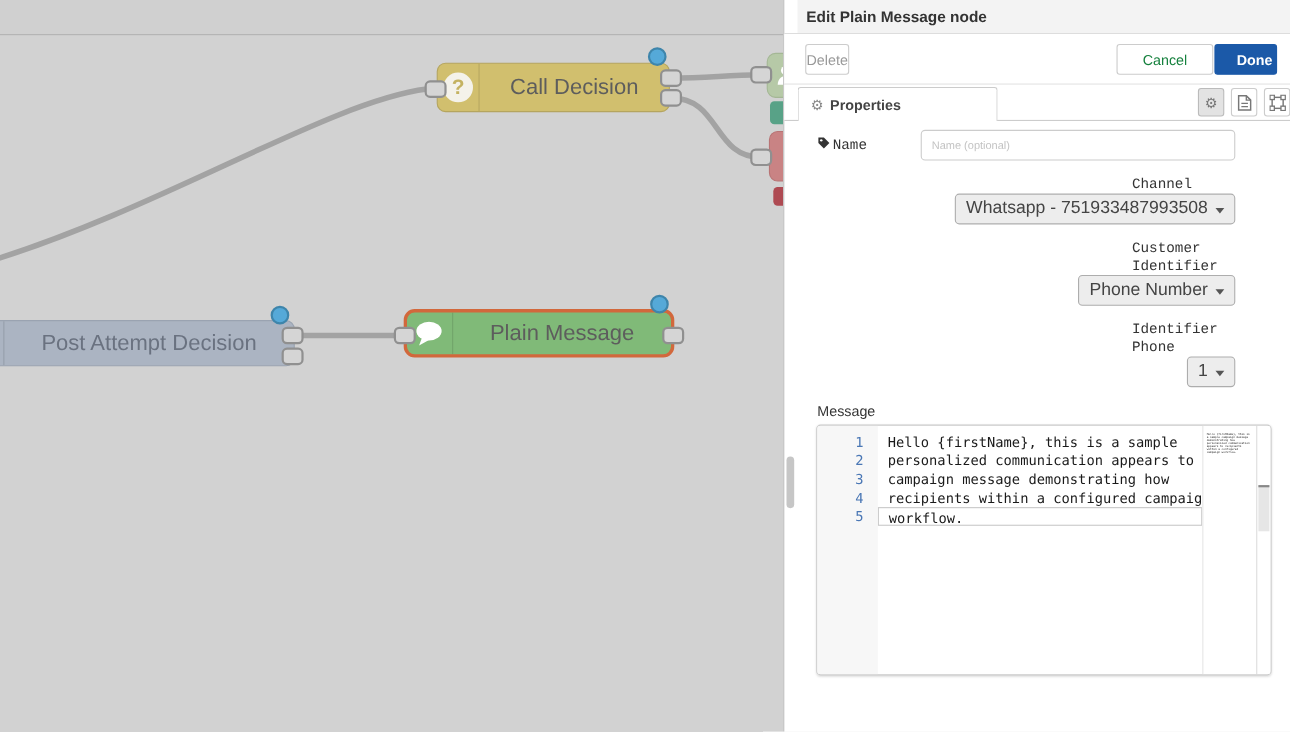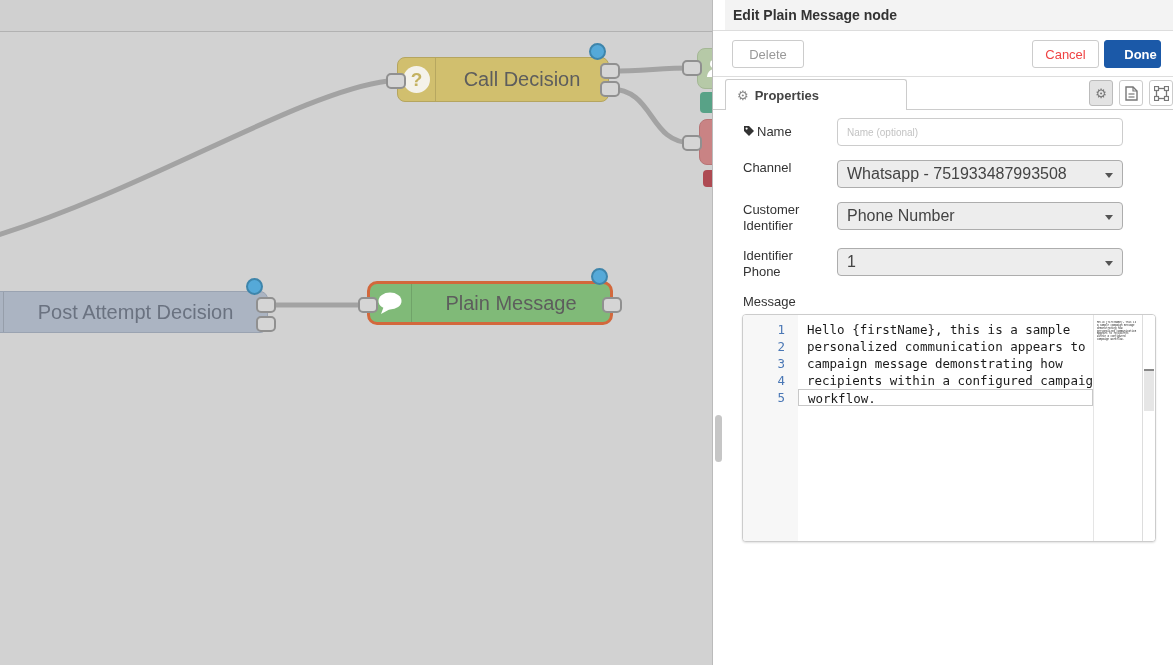--- a/index.html
+++ b/index.html
@@ -61,22 +61,22 @@
   #tray-header .hdr-bg { position:absolute; left:12px; right:0; top:0; bottom:0;
     background:#f3f3f3; }
   #tray-title { position:absolute; left:20px; top:0; line-height:31px;
     font-size:14px; font-weight:bold; color:#333; }
 
   #tray-toolbar { position:relative; height:46px; border-bottom:1px solid #ddd;
     background:#fff; }
   .btn { position:absolute; top:9px; height:28px; border:1px solid #ccc;
     border-radius:3px; background:#fff; font-size:13px; text-align:center;
     display:flex; align-items:center; justify-content:center; cursor:pointer; }
-  #btn-delete { left:19px; width:72px; color:#999; }
-  #btn-cancel { left:319px; width:67px; color:#ef4444; }
+  #btn-delete { left:19px; width:40px; color:#999; }
+  #btn-cancel { left:302px; width:88px; color:#15803d; }
   #btn-done   { left:391px; width:57px; background:#1b59a8; border-color:#1b59a8;
     color:#fff; font-weight:bold;padding-left:16px; }
 
   #tray-tabbar { position:relative; height:33px; border-bottom:1px solid #ccc;
     background:#fff; }
   #tab-properties { position:absolute; left:12px; top:2px; width:182px; height:31px;
     background:#fff; border:1px solid #ccc; border-bottom:none;
     border-radius:3px 3px 0 0; display:flex; align-items:center;
     padding-left:11px; font-size:13px; font-weight:bold; color:#444; z-index:2; }
   #tab-properties .tab-gear { color:#888; font-weight:normal; font-size:13px;
@@ -85,23 +85,23 @@
     border:1px solid #ccc; border-radius:3px; background:#fff; color:#777;
     display:flex; align-items:center; justify-content:center; font-size:13px; }
   #btn-edit-props { left:376px; background:#e3e3e3; border-color:#bbb; }
   #btn-edit-desc  { left:406px; }
   #btn-edit-appearance { left:436px; }
   .tool-btn svg { display:block; }
 
   #tray-body { position:relative; padding:8px 50px 0 30px; }
   .form-row { display:flex; margin-bottom:14px; }
   .form-label { width:86px; margin-right:8px; flex:none; font-size:13px;
-    color:#333; padding-top:6px; line-height:16px; }
+    color:#333; padding-top:6px; line-height:16px;font-family:Liberation Mono, monospace; }
   .form-field { flex:1; }
-  .row-center { align-items:flex-start; }
+  .row-center { align-items:flex-end;flex-direction:column; }
   .row-center .form-label { padding-top:0; }
   .tag-icon { display:inline-block; vertical-align:-1px; margin-right:2px; }
 
   .text-input { width:100%; height:28px; border:1px solid #ccc; border-radius:4px;
     padding:0 9px; font-size:10px; color:#444;
     font-family:"Liberation Sans", sans-serif; background:#fff; }
   .text-input::placeholder { color:#c3c3c3; }
 
   .select { position:relative; width:100%; height:28px; background:#ededed;
     border:1px solid #adadad; border-radius:4px; padding:0 24px 0 9px;

